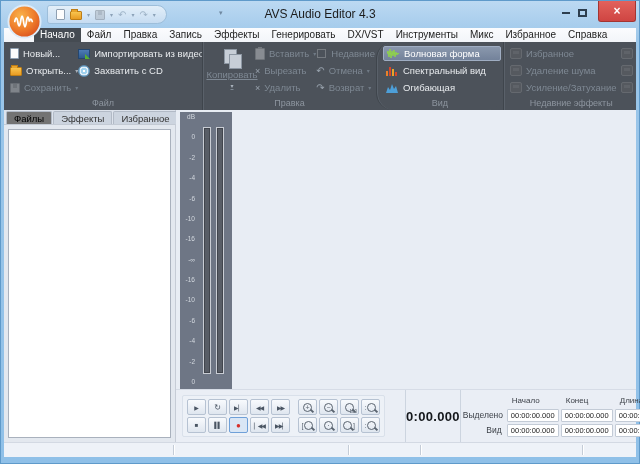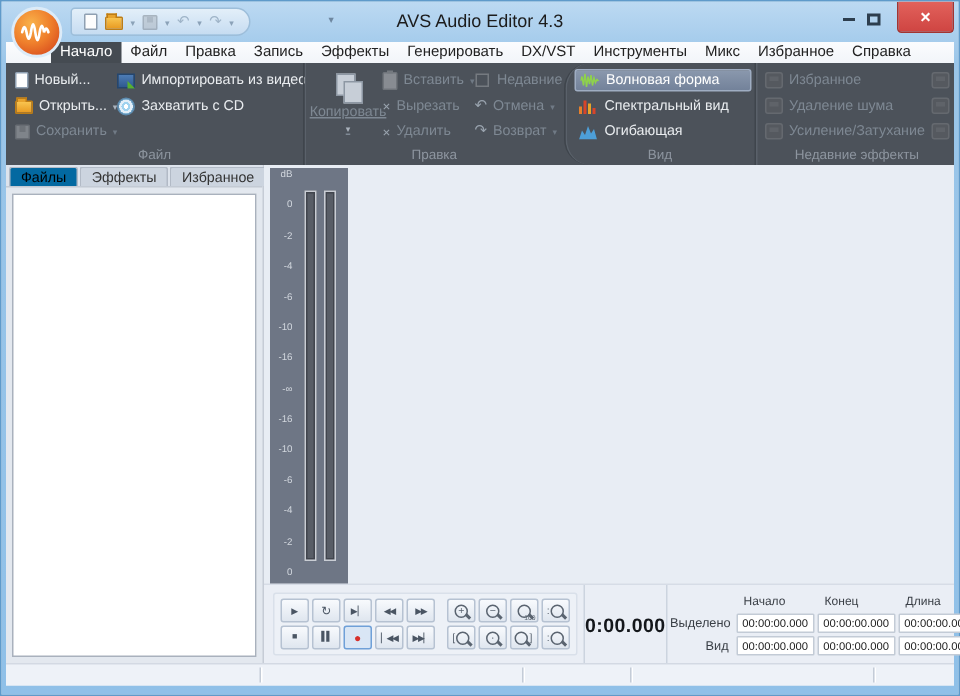--- a/index.html
+++ b/index.html
@@ -77,21 +77,21 @@
   .garr { font-size:10px; color:#99a3ae; line-height:10px; }
   .fx { width:12px; height:11px; background:#5b626b; border:1px solid #7a828c; border-radius:2px; }
   .fx::before { content:""; position:absolute; left:2px; top:2px; right:2px; height:3px; background:#6e7680; }
   .fx-mini { margin-left:auto; margin-right:4px; }
 
   
   .middle { flex:1; display:flex; min-height:0; }
   .sidebar { width:172px; flex:none; background:#e3e8ef; border-right:1px solid #c6ccd6; display:flex; flex-direction:column; }
   .stabs { height:15px; display:flex; gap:1px; padding:1px 0 0 2px; background:#dde3ec; border-bottom:1px solid #c3cad4; flex:none; }
   .stab { font-size:9.5px; line-height:13px; padding:0 7px; color:#333; background:#ccd4df; border:1px solid #b2bac6; border-bottom:none; border-radius:2px 2px 0 0; }
-  .stab.on { background:#0369a1; color:#000; position:relative; top:0; }
+  .stab.on { background:#737373; color:#000; position:relative; top:0; }
   .slist { flex:1; margin:4px; background:#fff; border:1px solid #a9b1bd; }
 
   .rightcol { flex:1; display:flex; flex-direction:column; min-width:0; }
   .workspace { flex:1; display:flex; gap:2px; padding:2px 0 0 4px; background:#e8edf4; min-height:0; }
 
   .wavepanel { flex:1; display:flex; flex-direction:column; min-width:0; border:1px solid #9aa3b0; border-bottom:none; }
   .posbar { height:8px; background:linear-gradient(#2e9cda,#137ab8); flex:none; }
   .gapline { height:2px; background:#b0b7c2; flex:none; }
   .overview { height:6px; background:#43474e; border-top:1px solid #31353b; border-bottom:1px solid #31353b; flex:none; }
   .wavemain { flex:1; background:#6b6f77; }
@@ -119,21 +119,21 @@
   .tbtn { display:flex; align-items:center; justify-content:center; background:linear-gradient(#f8fafd,#dfe6ef);
           border:1px solid #b6c2d2; border-radius:2px; color:#4a5563; font-size:6px; padding:0; cursor:default; }
   .tbtn .wide { letter-spacing:-1px; }
   .tbtn.rec { border-color:#6fa0d8; background:#d9e6f5; }
   .tbtn.rec span { color:#d7312c; font-size:8px; }
   .mag { position:relative; width:9px; height:9px; border:1px solid #5a6470; border-radius:50%; display:inline-block; }
   .mag::after { content:""; position:absolute; width:4px; height:2px; right:-3px; bottom:-1px; background:#5a6470; transform:rotate(45deg); }
   .mag i { font-style:normal; position:absolute; inset:0; font-size:7px; line-height:8px; text-align:center; color:#5a6470; }
   .zpre { font-size:7px; color:#5a6470; margin-right:1px; }
   .zsub { position:absolute; font-size:4.5px; color:#5a6470; bottom:0; right:1px; }
-  .timewrap { flex:1; align-self:stretch; margin-left:4px; border-left:1px solid #ccd4df; display:flex; align-items:center; justify-content:center; }
+  .timewrap { flex:1; align-self:stretch; margin-left:20px; border-left:1px solid #ccd4df; display:flex; align-items:center; justify-content:center; }
   .timetext { font-size:13px; font-weight:bold; color:#14171b; letter-spacing:.3px; }
   .selwrap { width:204px; flex:none; align-self:stretch; border-left:1px solid #ccd4df; padding:3px 2px 2px 2px;
              display:grid; grid-template-columns:42px 52px 52px 52px; grid-auto-rows:14px; column-gap:2px; row-gap:1px; align-items:center; }
   .selhdr { font-size:8px; color:#3a3f46; padding-left:5px; }
   .sellbl { font-size:8.5px; color:#3a3f46; text-align:right; padding-right:3px; }
   .selval { height:13px; background:#fff; border:1px solid #c3cbd6; border-radius:1px; font-size:7.5px; color:#222;
             display:flex; align-items:center; justify-content:center; }
 
   
   .statusbar { height:15px; flex:none; background:#eef2f8; border-top:1px solid #d3d9e3; position:relative; }

